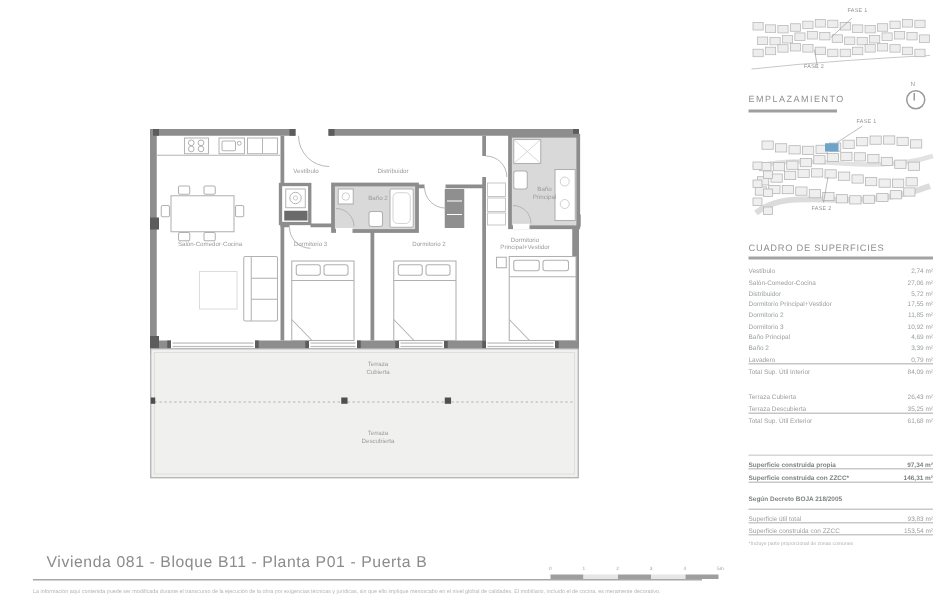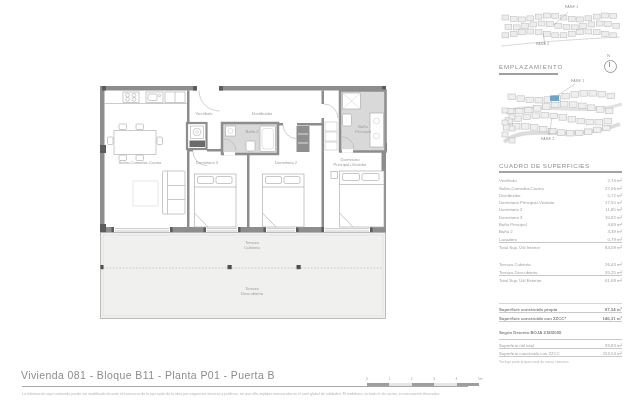--- a/index.html
+++ b/index.html
@@ -3,21 +3,21 @@
 <meta charset="utf-8">
 <style>
   html,body{margin:0;padding:0;background:#fff;}
   body{width:630px;height:401px;position:relative;overflow:hidden;
        font-family:"Liberation Sans",sans-serif;color:#8e8e8e;}
   .abs{position:absolute;}
   
   #plan-wrap{left:100px;top:86px;width:288px;height:234px;}
   svg text{font-family:"Liberation Sans",sans-serif;fill:#9b9b9b;}
   
-  #page-title{left:21px;top:369px;font-size:10.5px;letter-spacing:.4px;color:#8c8c8c;white-space:nowrap;}
+  #page-title{left:31px;top:369px;font-size:10.5px;letter-spacing:.4px;color:#8c8c8c;white-space:nowrap;}
   #title-rule{left:22px;top:386px;width:446px;height:1px;background:#a8a8a8;}
   #disclaimer{left:22px;top:391.5px;width:596px;font-size:3.6px;color:#b4b4b4;white-space:nowrap;overflow:hidden;}
   
   #scalebar{left:367px;top:378px;width:112px;height:9px;}
   .seg{position:absolute;top:4.5px;height:3.5px;}
   .seglab{position:absolute;top:-1px;font-size:3.2px;color:#9e9e9e;}
   
   .fase{position:absolute;font-size:3.6px;color:#8f8f8f;letter-spacing:.2px;white-space:nowrap;}
   #emplazamiento-h{left:499px;top:64px;font-size:6px;letter-spacing:1px;color:#8b908e;white-space:nowrap;}
   #emplazamiento-bar{left:499px;top:72.5px;width:59px;height:2.2px;background:#9f9f9f;}

